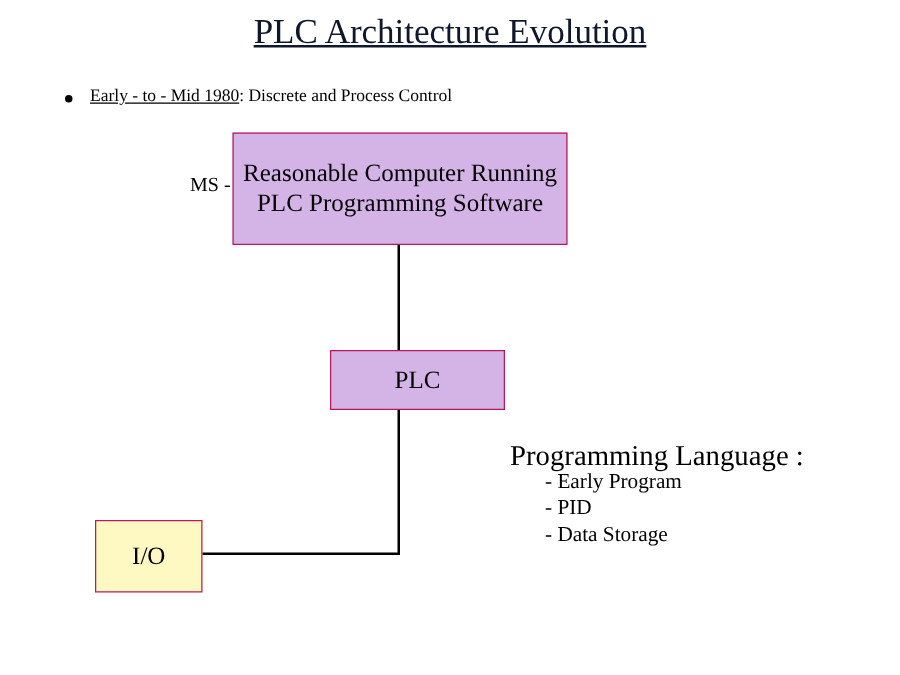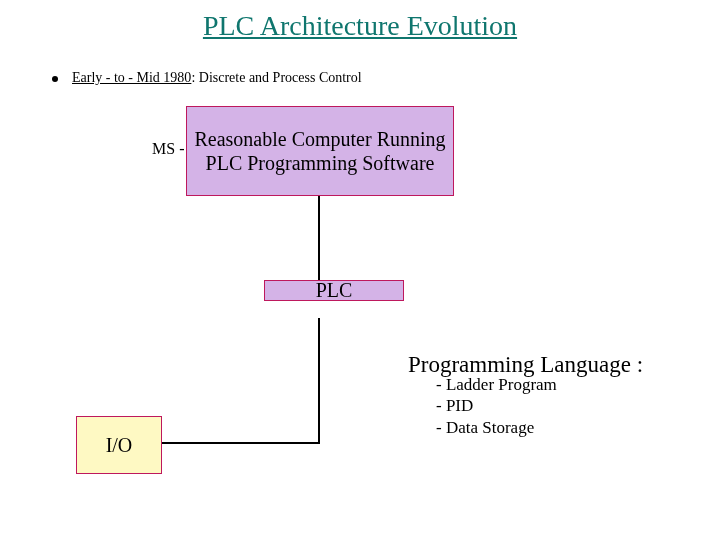--- a/index.html
+++ b/index.html
@@ -11,21 +11,21 @@
     position: relative;
     color: #000;
   }
   .title {
     position: absolute;
     top: 10px;
     width: 100%;
     text-align: center;
     font-size: 28px;
     text-decoration: underline;
-    color: #0f766e;
+    color: #0f172a;
   }
   .bullet-row {
     position: absolute;
     top: 70px;
     left: 52px;
     font-size: 14px;
     display: flex;
     align-items: flex-end;
   }
   .bullet-dot {
@@ -62,21 +62,21 @@
     background: #d4b3e7;
     font-size: 20px;
     line-height: 1.2;
     padding: 4px;
     flex-direction: column;
   }
   .plc-box {
     top: 280px;
     left: 264px;
     width: 140px;
-    height: 21px;
+    height: 48px;
     background: #d4b3e7;
     font-size: 20px;
     z-index: 2;
   }
   .io-box {
     top: 416px;
     left: 76px;
     width: 86px;
     height: 58px;
     background: #fef9c3;
@@ -124,16 +124,16 @@
 <div class="box plc-box">PLC</div>
 
 <div class="connector v2"></div>
 <div class="connector h1"></div>
 <div class="connector v3"></div>
 
 <div class="box io-box">I/O</div>
 
 <div class="lang-title">Programming Language :</div>
 <div class="lang-list">
-  <div>- Ladder Program</div>
+  <div>- Early Program</div>
   <div>- PID</div>
   <div>- Data Storage</div>
 </div>
 
 </body></html>

